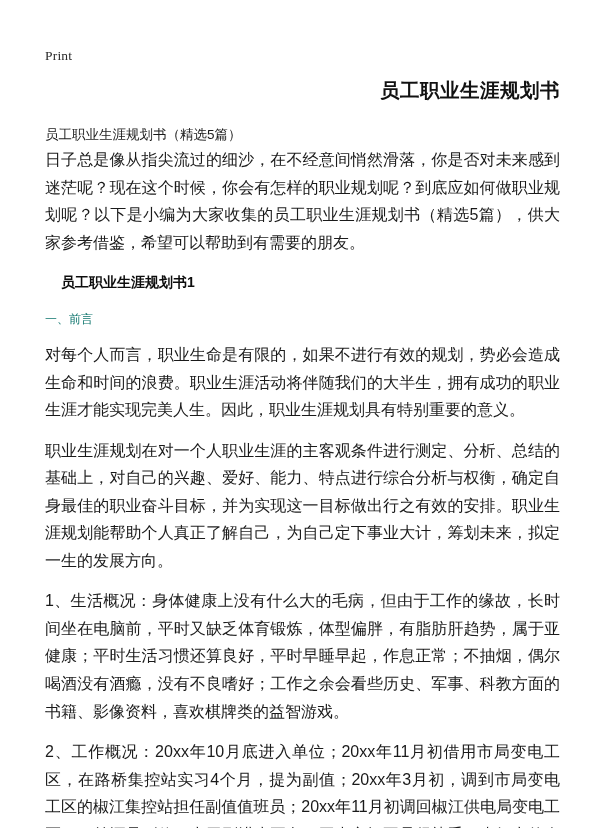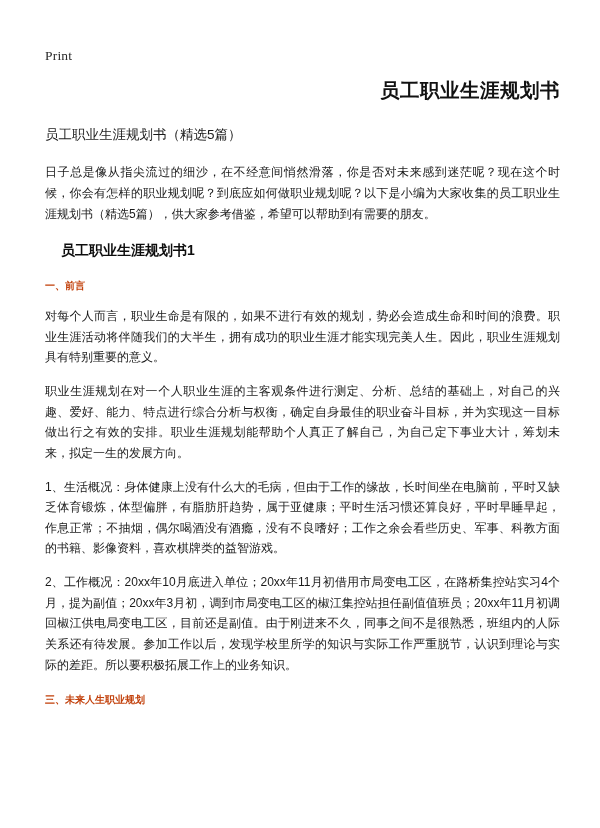--- a/index.html
+++ b/index.html
@@ -55,50 +55,50 @@
     margin: 0 0 22px 0;
     font-size: 19.5px;
     font-weight: bold;
     text-align: right;
     letter-spacing: .5px;
     line-height: 1.3;
     color: #111;
   }
 
   .subtitle {
-    margin: 0 0 16px 0;
+    margin: 0 0 0 0;
     font-size: 13.5px;
     line-height: 1.55;
     color: #1a1a1a;
   }
 
   p.para {
     margin: 0 0 13px 0;
-    font-size: 12px;
+    font-size: 16px;
     line-height: 1.72;
     text-align: justify;
     text-justify: inter-ideograph;
     color: #1a1a1a;
     word-break: break-all;
   }
 
   h2.h-sub {
     margin: 16px 0 14px 16px;
     font-size: 14px;
     font-weight: bold;
     line-height: 1.5;
     color: #0d0d0d;
   }
 
   h3.h-sec {
     margin: 17px 0 13px 0;
-    font-size: 10px;
-    font-weight: bold;
+    font-size: 12px;
+    font-weight: normal;
     line-height: 1.5;
-    color: #c2410c;
+    color: #0f766e;
   }
 </style>
 </head>
 <body>
 
 <div class="page">
 
   <div class="print-bar">
     <a class="print-link" href="#">Print</a>
   </div>

